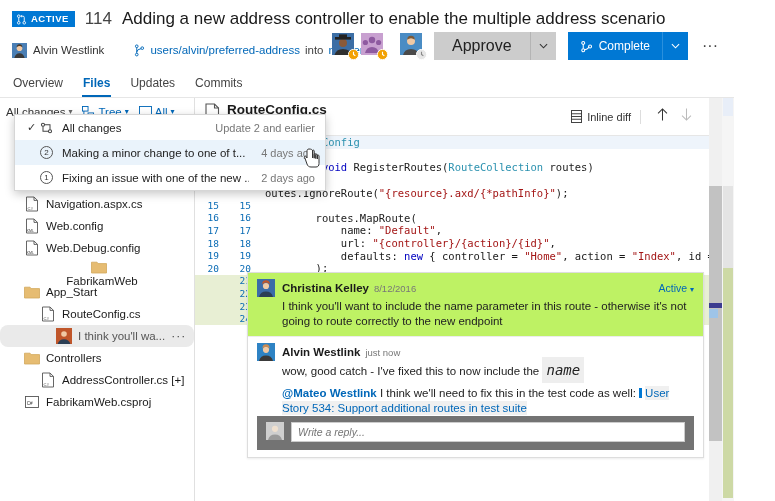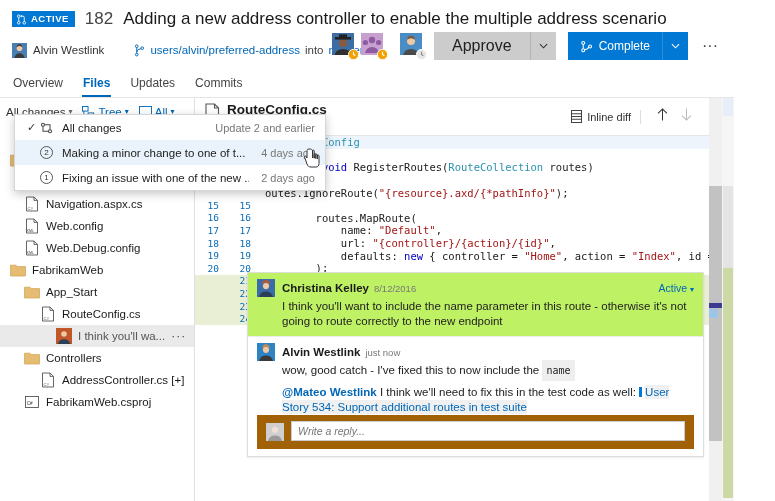--- a/index.html
+++ b/index.html
@@ -76,24 +76,24 @@
   .lt-item.blue { color: #0067b8; text-align: right; }
   .caret { font-size: 8px; color: #666; }
   .caret.blue { color: #0067b8; }
 
   
   .tree { font-size: 11.5px; padding-top: 2px; }
   .tree-row { display: flex; align-items: center; height: 22px; padding-left: 8px; cursor: pointer; white-space: nowrap; }
   .tree-row.selected { background: #eaeaea; }
   .tree-label { color: #1a1a1a; }
   .tree-label.muted { color: #555; }
-  .ind-0 { padding-left: 10px; }
+  .ind-0 { padding-left: 10px; flex-direction: column; }
   .ind-1 { padding-left: 24px; }
   .ind-2 { padding-left: 40px; }
-  .ind-3 { padding-left: 56px; }
+  .ind-3 { padding-left: 56px; border-radius: 8px; }
   .ic { width: 16px; height: 16px; margin-right: 6px; flex: none; display:block; }
   .row-more { margin-left: 6px; color: #444; font-size: 12px; letter-spacing: 1px; line-height: 6px; }
 
   
   .file-head { height: 38px; border-bottom: 1px solid #e6e6e6; display: flex; align-items: center; padding: 0 10px; position: relative; }
   .file-title-wrap { display: flex; align-items: flex-start; gap: 7px; }
   .file-name { font-size: 13.5px; font-weight: bold; color: #1a1a1a; line-height: 15px; }
   .file-path { font-size: 10.5px; color: #666; margin-top: 2px; }
   .file-head-right { position: absolute; right: 10px; top: 9px; display: flex; align-items: center; gap: 0; }
   .inline-diff { display: flex; align-items: center; gap: 5px; font-size: 11px; color: #333; cursor: pointer; }
@@ -120,25 +120,25 @@
   }
   .cmt { padding: 6px 9px 7px 9px; background: #bef264; }
   .cmt.alt { background: #fff; border-top: 1px solid #ececec; }
   .cmt-head { display: flex; align-items: center; }
   .cmt-avatar { width: 18px; height: 18px; margin-right: 7px; flex: none; display:block; }
   .cmt-name { font-size: 11.5px; font-weight: bold; color: #1a1a1a; font-family: "Liberation Sans", sans-serif; }
   .cmt-time { font-size: 9.5px; color: #777; margin-left: 5px; font-family: "Liberation Sans", sans-serif; }
   .cmt-status { margin-left: auto; font-size: 10.5px; color: #0067b8; cursor: pointer; font-family: "Liberation Sans", sans-serif; }
   .cmt-body { font-size: 11.5px; color: #222; line-height: 15px; margin-top: 2px; padding-left: 25px;
     font-family: "Liberation Sans", sans-serif; }
-  .code-chip { background: #eee; font-family: "DejaVu Sans Mono", monospace; font-size: 10px; padding: 5px 4px; }
+  .code-chip { background: #eee; font-family: "DejaVu Sans Mono", monospace; font-size: 14px; padding: 5px 4px; font-style: italic; }
   .mention { color: #0067b8; font-weight: bold; }
   .wi-link { color: #0067b8; background: #f0f0f0; padding: 1px 0; }
   .wi-bar { display: inline-block; width: 3px; height: 10px; background: #0078d4; vertical-align: -1px; margin-right: 3px; }
-  .reply-row { display: flex; align-items: flex-end; padding: 6px 9px 8px 9px; background: #a16207; }
+  .reply-row { display: flex; align-items: flex-start; padding: 6px 9px 8px 9px; background: #737373; }
   .reply-input {
     flex: 1; height: 20px; border: 1px solid #ccc; background: #fff; font-size: 10.5px;
     color: #999; font-style: italic; padding: 0 6px; font-family: "Liberation Sans", sans-serif;
     outline: none;
   }
 
   
   .scroll-track { position: absolute; top: 0; right: 12px; width: 13px; height: 100%; background: #f0f0f0; }
   .scroll-thumb { position: absolute; left: 0; width: 13px; background: #c2c2c2; }
   .minimap { position: absolute; top: 0; right: 0; width: 12px; height: 100%; background: #f5f5f5; }
@@ -174,21 +174,21 @@
         <svg width="11" height="11" viewBox="0 0 16 16">
           <circle cx="4" cy="3.2" r="1.9" fill="none" stroke="#fff" stroke-width="1.3"></circle>
           <circle cx="4" cy="12.8" r="1.9" fill="none" stroke="#fff" stroke-width="1.3"></circle>
           <path d="M4 5.2 V10.8" stroke="#fff" stroke-width="1.3" fill="none"></path>
           <circle cx="12" cy="12.8" r="1.9" fill="none" stroke="#fff" stroke-width="1.3"></circle>
           <path d="M12 10.8 V5 a1.8 1.8 0 0 0-1.8-1.8 H7.2" stroke="#fff" stroke-width="1.3" fill="none"></path>
           <path d="M8.8 1.8 L6.8 3.2 L8.8 4.6" stroke="#fff" stroke-width="1.1" fill="none"></path>
         </svg>
         <span>ACTIVE</span>
       </span>
-      <span class="pr-number">182</span>
+      <span class="pr-number">114</span>
       <span class="pr-title">Adding a new address controller to enable the multiple address scenario</span>
     </div>
 
     <div class="pr-meta-row">
       <div class="author">
         <svg class="avatar-sm" viewBox="0 0 16 16">
           <rect width="16" height="16" fill="#4a7fb5"></rect>
           <circle cx="8" cy="5.6" r="3" fill="#f0c9a4"></circle>
           <path d="M2.5 16 q1.2-5 5.5-5 q4.3 0 5.5 5 z" fill="#3a3a3a"></path>
           <path d="M5 4.6 q3-2.6 6 0 q0-3.4-3-3.4 q-3 0-3 3.4z" fill="#4a3828"></path>

